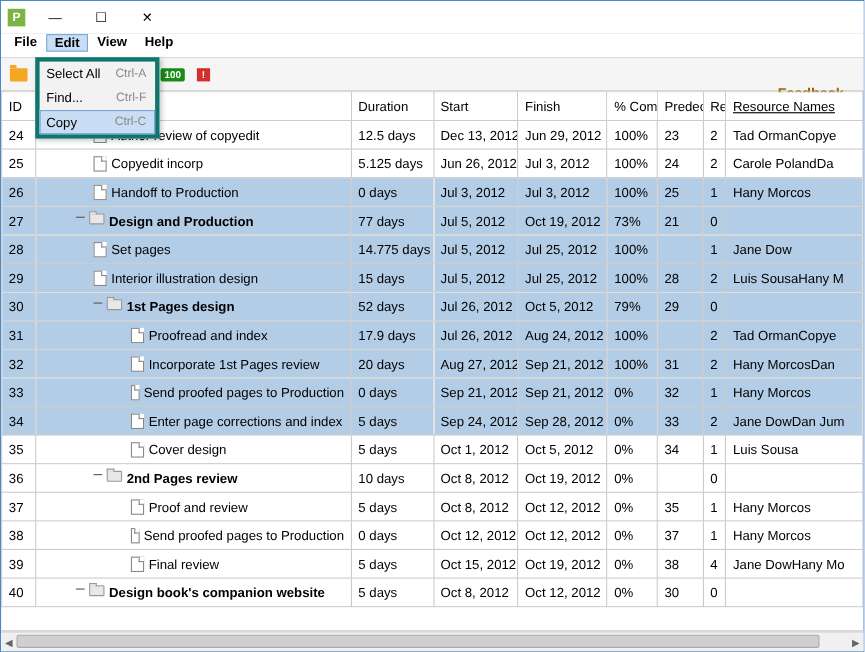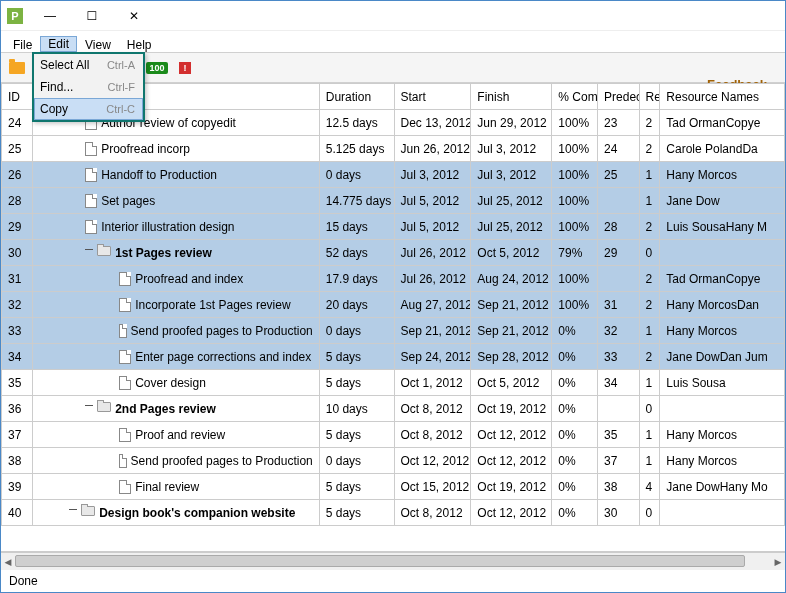--- a/index.html
+++ b/index.html
@@ -3,24 +3,24 @@
 <meta charset="utf-8">
 <style>
 * { box-sizing: border-box; margin: 0; padding: 0; }
 body { font-family: "Segoe UI", Tahoma, sans-serif; font-size: 12px; background: #fff; color: #000; overflow: hidden; }
 .window { width: 786px; height: 593px; border: 1px solid #4a88c7; display: flex; flex-direction: column; background: #fff; }
 .titlebar { height: 30px; display: flex; align-items: center; background: #fff; border-bottom: 1px solid #eee; }
 .titlebar-icon { width: 16px; height: 16px; margin: 0 6px; background: #7cb342; display: flex; align-items: center; justify-content: center; color: #fff; font-weight: bold; font-size: 11px; }
 .titlebar-title { flex: 1; font-size: 12px; color: #000; }
 .window-controls { display: flex; height: 100%; }
 .window-controls div { width: 42px; display: flex; align-items: center; justify-content: center; font-size: 12px; font-family: Arial; }
-.menubar { height: 22px; display: flex; align-items: flex-end; background: #fff; border-bottom: 1px solid #d0d0d0; padding-left: 4px; }
+.menubar { height: 22px; display: flex; align-items: flex-start; background: #fff; border-bottom: 1px solid #d0d0d0; padding-left: 4px; font-weight: bold; }
 .menu-item { display: flex; align-items: center; padding: 0 8px; cursor: default; }
 .menu-item.open { background: #c9def5; border: 1px solid #7aa7d6; padding: 0 7px; }
-.dropdown { position: absolute; left: 32px; top: 52px; width: 113px; background: #f2f2f2; border: 2px solid #0f766e; box-shadow: 2px 2px 4px rgba(0,0,0,.2); z-index: 10; }
+.dropdown { position: absolute; left: 32px; top: 52px; width: 113px; background: #f2f2f2; border: 4px solid #0f766e; box-shadow: 2px 2px 4px rgba(0,0,0,.2); z-index: 10; }
 .dropdown-item { display: flex; align-items: center; height: 22px; padding: 0 8px 0 6px; cursor: default; }
 .dropdown-item.highlight { background: #c9def5; border: 1px solid #7aa7d6; padding: 0 7px 0 5px; }
 .dropdown-item .label { flex: 1; }
 .dropdown-item .hotkey { color: #888; font-size: 11px; }
 .toolbar { height: 30px; display: flex; align-items: center; background: #f5f5f5; border-bottom: 1px solid #d0d0d0; padding: 0 6px; gap: 8px; }
 .tb-btn { width: 20px; height: 20px; display: flex; align-items: center; justify-content: center; }
 .folder-icon { width:16px; height:12px; background:#f5a623; border-radius:1px; position:relative; }
 .folder-icon::before { content:''; position:absolute; top:-3px; left:0; width:6px; height:3px; background:#f5a623; border-radius:1px 1px 0 0; }
 .arrow-left, .arrow-right { width:0; height:0; border-top:5px solid transparent; border-bottom:5px solid transparent; }
 .arrow-left { border-right:7px solid #666; }
@@ -34,21 +34,21 @@
 th, td { border: 1px solid #ccc; padding: 5px 6px; text-align: left; white-space: nowrap; overflow: hidden; font-size: 12px; height: 26px; }
 th { background: #fff; font-weight: normal; position: sticky; top: 0; }
 .col-id { width: 30px; }
 .col-name { width: 276px; }
 .col-dur { width: 72px; }
 .col-start { width: 74px; }
 .col-finish { width: 78px; }
 .col-pct { width: 44px; }
 .col-pred { width: 40px; }
 .col-rc { width: 20px; }
-.col-res { width: 120px; }
+.col-res { width: 120px; text-decoration: underline; }
 .row-sel td { background: #b4cde6; }
 .bold { font-weight: 600; }
 .task-cell { display: flex; align-items: flex-start; gap: 4px; }
 .indent-1 { padding-left: 30px; }
 .indent-2 { padding-left: 46px; }
 .indent-3 { padding-left: 80px; }
 .expander { width:8px; height:8px; display:inline-block; position:relative; }
 .expander::before { content:''; position:absolute; width:1px; height:8px; left:3px; top:0; background:#4a72a8; }
 .expander::after { content:''; position:absolute; width:8px; height:1px; left:0; top:3px; background:#4a72a8; }
 .expander.open::before { display:none; }
@@ -150,21 +150,21 @@
             <td>100%</td>
             <td>23</td>
             <td>2</td>
             <td>Tad OrmanCopye</td>
           </tr>
           <tr>
             <td>25</td>
             <td>
               <div class="task-cell indent-2 ">
                 <span class="mini-doc"></span> 
-                <span>Proofread incorp</span>
+                <span>Copyedit incorp</span>
               </div>
             </td>
             <td>5.125 days</td>
             <td>Jun 26, 2012</td>
             <td>Jul 3, 2012</td>
             <td>100%</td>
             <td>24</td>
             <td>2</td>
             <td>Carole PolandDa</td>
           </tr>
@@ -178,20 +178,37 @@
             </td>
             <td>0 days</td>
             <td>Jul 3, 2012</td>
             <td>Jul 3, 2012</td>
             <td>100%</td>
             <td>25</td>
             <td>1</td>
             <td>Hany Morcos</td>
           </tr>
           <tr class="row-sel">
+            <td>27</td>
+            <td>
+              <div class="task-cell indent-1 bold">
+                <span class="expander open"></span> 
+                <span class="mini-folder"></span> 
+                <span>Design and Production</span>
+              </div>
+            </td>
+            <td>77 days</td>
+            <td>Jul 5, 2012</td>
+            <td>Oct 19, 2012</td>
+            <td>73%</td>
+            <td>21</td>
+            <td>0</td>
+            <td></td>
+          </tr>
+          <tr class="row-sel">
             <td>28</td>
             <td>
               <div class="task-cell indent-2 ">
                 <span class="mini-doc"></span> 
                 <span>Set pages</span>
               </div>
             </td>
             <td>14.775 days</td>
             <td>Jul 5, 2012</td>
             <td>Jul 25, 2012</td>
@@ -215,21 +232,21 @@
             <td>28</td>
             <td>2</td>
             <td>Luis SousaHany M</td>
           </tr>
           <tr class="row-sel">
             <td>30</td>
             <td>
               <div class="task-cell indent-2 bold">
                 <span class="expander open"></span> 
                 <span class="mini-folder"></span> 
-                <span>1st Pages review</span>
+                <span>1st Pages design</span>
               </div>
             </td>
             <td>52 days</td>
             <td>Jul 26, 2012</td>
             <td>Oct 5, 2012</td>
             <td>79%</td>
             <td>29</td>
             <td>0</td>
             <td></td>
           </tr>
@@ -398,16 +415,13 @@
         </tbody>
     </table>
   </div>
 
   <div class="hscroll">
     <div class="hscroll-arrow l">◀</div>
     <div class="hscroll-thumb"></div>
     <div class="hscroll-arrow r">▶</div>
   </div>
 
-  <div class="statusbar">
-    <span>Done</span>
-  </div>
 </div>
 
 </body></html>

